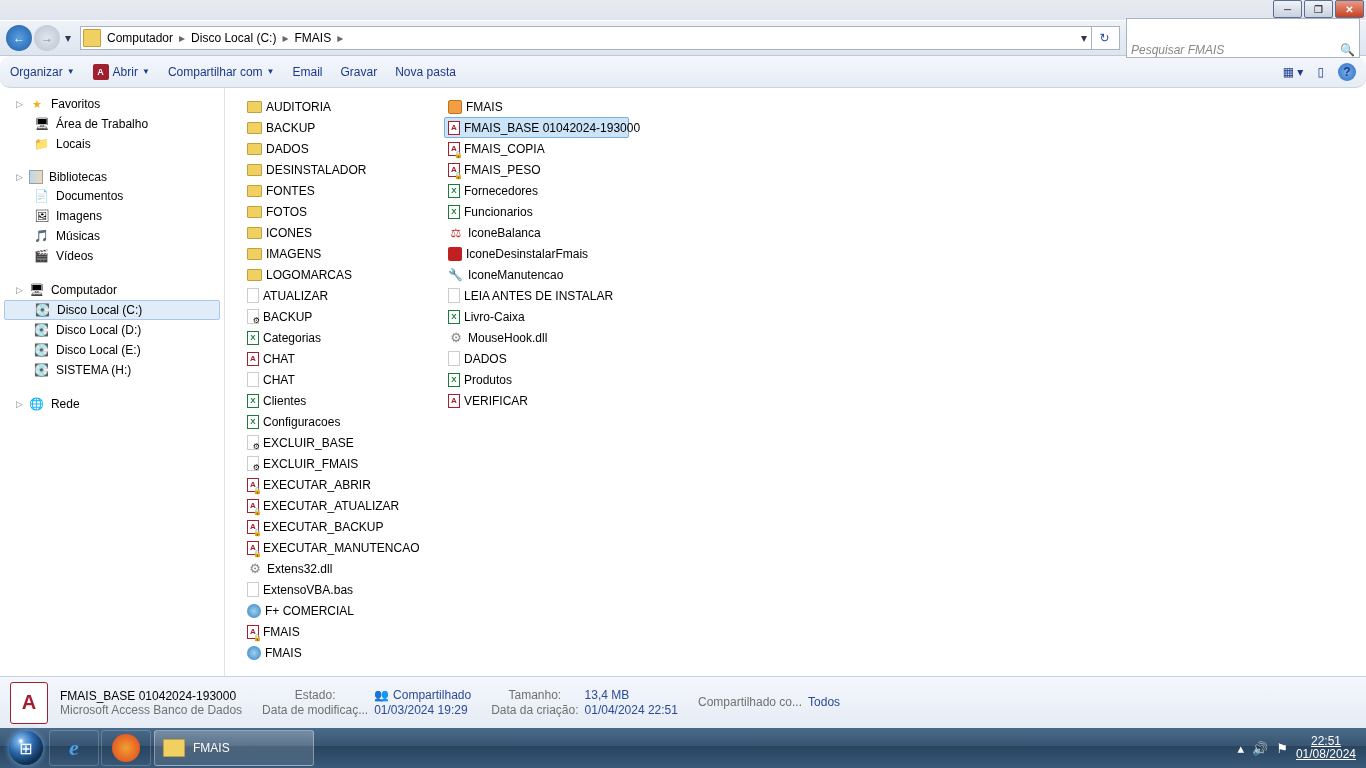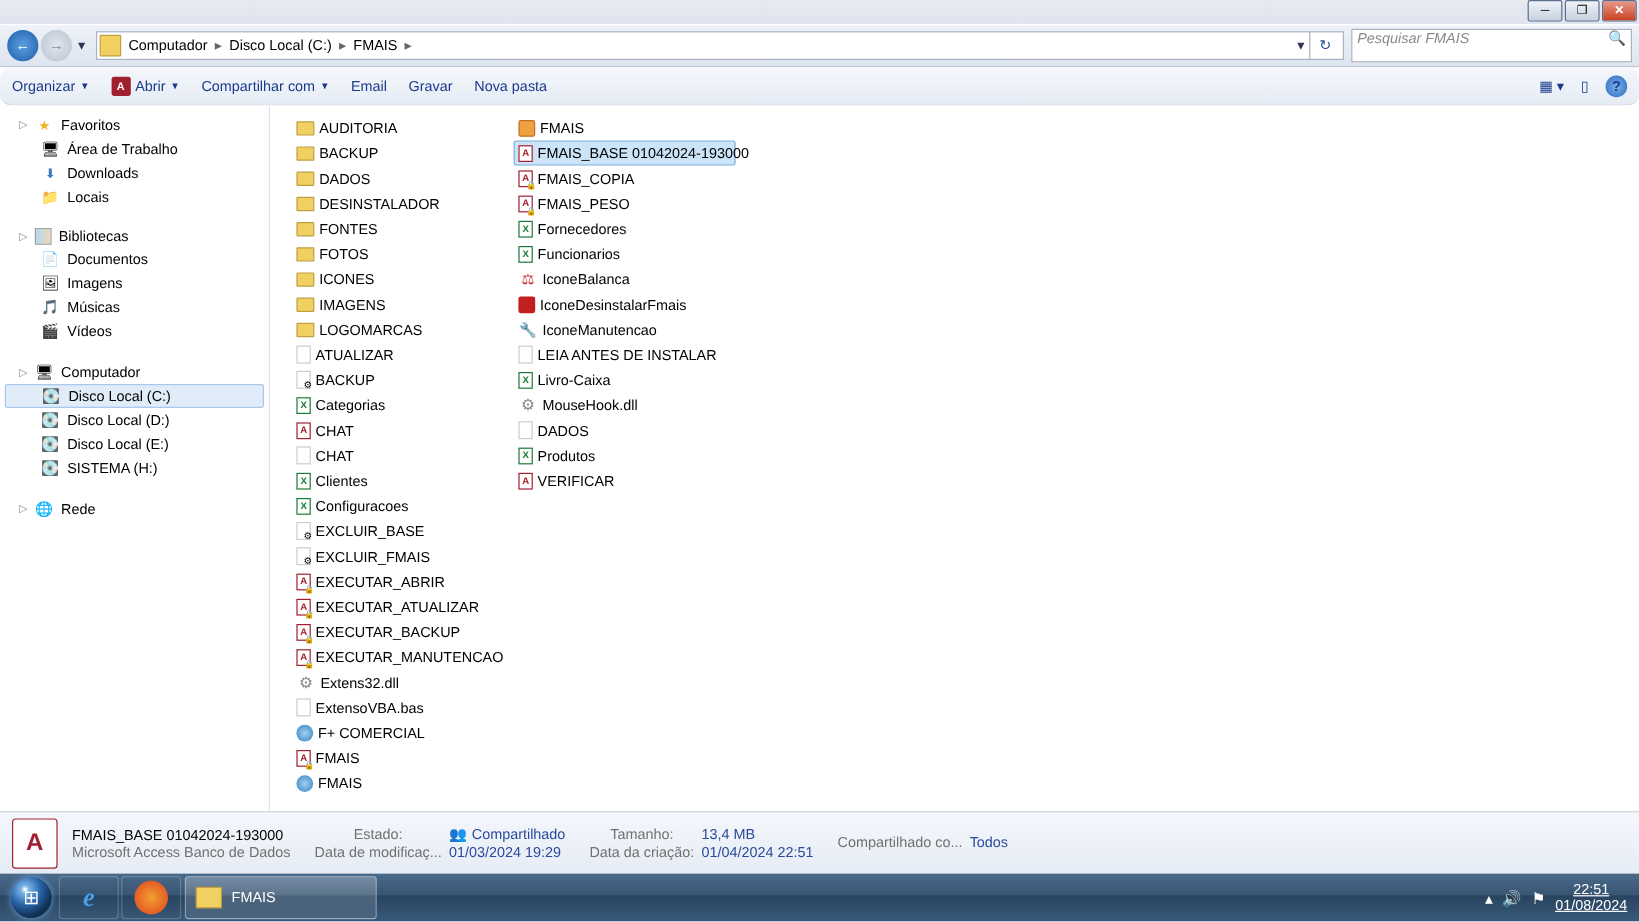--- a/index.html
+++ b/index.html
@@ -17,21 +17,21 @@
 .nav-back, .nav-fwd { width: 26px; height: 26px; border-radius: 50%; display: flex; align-items: center; justify-content: center; margin-right: 2px; }
 .nav-back { background: radial-gradient(#5aa0e0,#1f5ca8); color: #fff; }
 .nav-fwd { background: radial-gradient(#e0e6ee,#b8c2d0); color: #888; }
 .nav-dd { width: 12px; text-align: center; color: #335; }
 .address { flex: 1; height: 24px; background: #fff; border: 1px solid #a8b2c0; margin: 0 6px; display: flex; align-items: center; padding: 0 2px; }
 .addr-icon { width: 18px; height: 18px; background: #f0d060; border: 1px solid #c0a040; border-radius: 1px; margin-right: 4px; }
 .crumb { color: #000; padding: 0 2px; }
 .crumb-sep { color: #666; padding: 0 4px; }
 .addr-dd { margin-left: auto; color: #335; padding: 0 4px; }
 .addr-refresh { width: 26px; height: 24px; border-left: 1px solid #a8b2c0; display: flex; align-items: center; justify-content: center; color: #2a4aa0; }
-.search { width: 234px; height: 28px; background: #fff; border: 1px solid #a8b2c0; display: flex; align-items: flex-end; padding: 12px 4px; color: #888; font-style: italic; }
+.search { width: 234px; height: 40px; background: #fff; border: 1px solid #a8b2c0; display: flex; align-items: flex-end; padding: 0 4px; color: #888; font-style: italic; }
 .search .mag { margin-left: auto; color: #2a4aa0; font-style: normal; }
 
 
 .toolbar { height: 32px; background: linear-gradient(#f4f7fc,#e6ecf5); border-bottom: 1px solid #cad3e0; display: flex; align-items: center; padding: 0 10px; gap: 18px; border-radius: 10px; }
 .tb-item { color: #1a3a8a; display: flex; align-items: center; gap: 4px; }
 .tb-item .dd { font-size: 8px; }
 .a-ico { width: 16px; height: 16px; background: #a02030; border-radius: 2px; color: #fff; font-size: 9px; font-weight: bold; display: flex; align-items: center; justify-content: center; }
 .tb-right { margin-left: auto; display: flex; align-items: center; gap: 14px; }
 .tb-right span { color: #1a3a8a; }
 .help-ico { width: 18px; height: 18px; border-radius: 50%; background: radial-gradient(#7ab0e8,#2a6ac0); color: #fff; display: flex; align-items: center; justify-content: center; font-weight: bold; }
@@ -52,21 +52,21 @@
 .i-lib { background: linear-gradient(90deg,#b8d8f0,#f0d8b8); width: 14px; height: 14px; border: 1px solid #a0a0a0; }
 .i-doc::before { content: "📄"; font-size: 12px; }
 .i-img::before { content: "🖼"; font-size: 12px; }
 .i-mus::before { content: "🎵"; font-size: 12px; }
 .i-vid::before { content: "🎬"; font-size: 12px; }
 .i-pc::before { content: "🖥"; font-size: 12px; }
 .i-hdd::before { content: "💽"; font-size: 12px; }
 .i-net::before { content: "🌐"; font-size: 12px; }
 .i-loc::before { content: "📁"; font-size: 12px; }
 
-.filelist { flex: 1; padding: 8px 0 8px 18px; display: flex; align-content: flex-start; flex-wrap: wrap; flex-direction: column; height: 100%; column-gap: 0; justify-content: space-between; }
+.filelist { flex: 1; padding: 8px 0 8px 18px; display: flex; align-content: flex-start; flex-wrap: wrap; flex-direction: column; height: 100%; column-gap: 16px; justify-content: space-between; }
 .fcol { display: flex; flex-direction: column; width: 185px; }
 .file { display: flex; align-items: center; padding: 2px 4px; gap: 4px; white-space: nowrap; height: 21px; }
 .file.sel { background: #cce4f7; border: 1px solid #7aaedb; border-radius: 2px; padding: 1px 3px; }
 .fi { width: 16px; height: 16px; display: inline-flex; align-items: center; justify-content: center; font-size: 10px; flex-shrink: 0; }
 .fi-folder { background: #f0d060; border: 1px solid #c0a040; border-radius: 1px; width: 15px; height: 12px; }
 .fi-txt { background: #fff; border: 1px solid #ccc; width: 12px; height: 15px; }
 .fi-bat { background: #fff; border: 1px solid #ccc; width: 12px; height: 15px; position: relative; }
 .fi-bat::after { content: "⚙"; position: absolute; font-size: 8px; right: -2px; bottom: -2px; }
 .fi-xl { background: #fff; border: 1px solid #1a7a3a; width: 12px; height: 14px; color: #1a7a3a; font-weight: bold; font-size: 8px; }
 .fi-xl::before { content: "X"; }
@@ -173,24 +173,20 @@
       <div class="tree-head">
           <span class="tri">▷</span>
           <span class="ico i-star">★</span>
           <span>Favoritos</span>
         </div>
       <div class="tree-item">
           <span class="ico i-desk"></span>
           <span>Área de Trabalho</span>
         </div>
       <div class="tree-item">
-          <span class="ico i-dl"></span>
-          <span>Downloads</span>
-        </div>
-      <div class="tree-item">
           <span class="ico i-loc"></span>
           <span>Locais</span>
         </div>
     </div>
     <div class="tree-group">
       <div class="tree-head">
           <span class="tri">▷</span>
           <span class="ico i-lib"></span>
           <span>Bibliotecas</span>
         </div>

